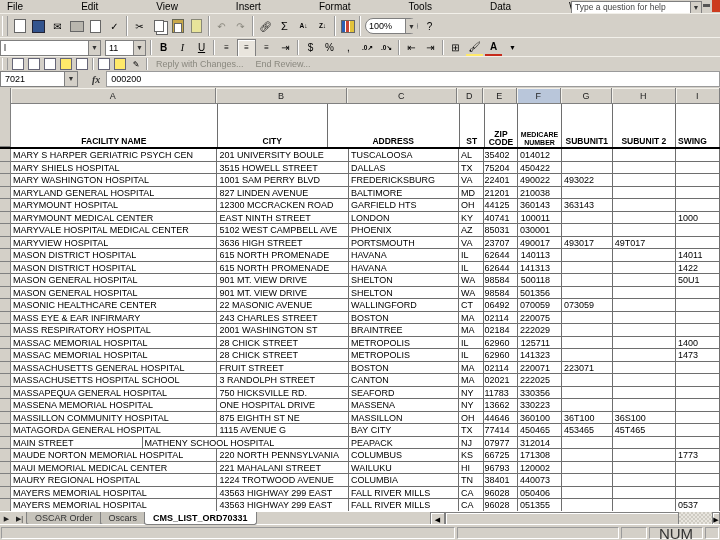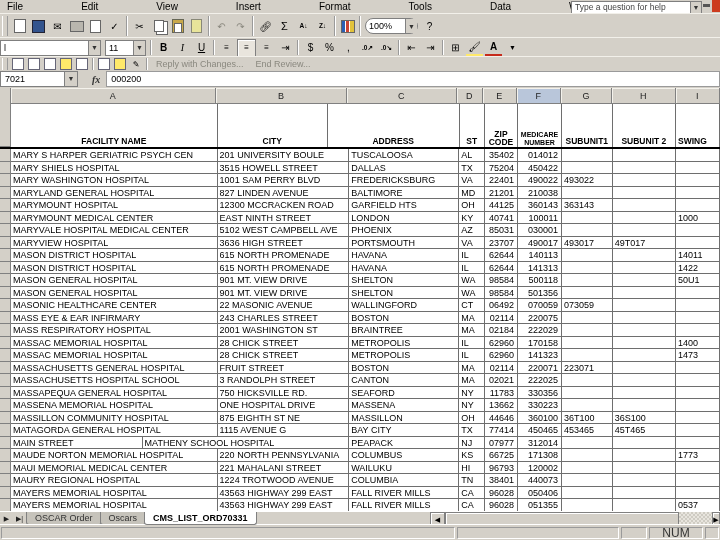--- a/index.html
+++ b/index.html
@@ -73,36 +73,36 @@
   .hrow{display:flex;height:43px;border-bottom:2px solid #000;background:#fff;}
   .rowhdr{width:10px;background:#d4d0c8;border-right:1px solid #808080;border-bottom:1px solid #808080;flex:0 0 10px;}
   .hc{display:flex;align-items:flex-end;justify-content:center;font-weight:bold;font-size:8.5px;
     border-right:1px solid #6e6e6e;padding-bottom:1px;text-align:center;white-space:nowrap;overflow:hidden;box-sizing:border-box;}
   .hc.wrap{white-space:normal;line-height:8px;}
   .hc.small{font-size:7px;line-height:7.5px;}
   .hc.left{justify-content:flex-start;padding-left:2px;}
   .r{display:flex;height:12.5px;box-sizing:border-box;}
   .dc{font-size:9px;line-height:12px;border-right:1px solid #6e6e6e;border-bottom:1px solid #6e6e6e;
     white-space:nowrap;overflow:hidden;box-sizing:border-box;padding-left:2px;}
-  .dc.ar{text-align:right;padding-right:3px;padding-left:0;}
+  .dc.ar{text-align:right;padding-right:11px;padding-left:0;}
   
   .tabbar{position:absolute;left:0;top:511px;width:720px;height:13px;background:#d4d0c8;border-top:1px solid #fff;
     display:flex;align-items:stretch;font-size:9px;text-align:center;}
   .tnav{width:13px;display:flex;align-items:center;justify-content:center;font-size:7px;color:#222;}
   .tab{padding:0 8px;border:1px solid #808080;border-top:none;background:#c6c3bb;display:flex;align-items:center;
     white-space:nowrap;border-radius:0 0 3px 3px;margin-right:-2px;color:#333;}
   .tab.active{background:#fff;font-weight:bold;color:#000;z-index:2;}
   .hscroll{position:absolute;left:430px;top:0;height:13px;width:290px;display:flex;}
   .sbtn{width:13px;height:13px;background:#d4d0c8;border:1px solid #808080;box-shadow:inset 1px 1px 0 #fff;
     font-size:7px;display:flex;align-items:center;justify-content:center;}
   .thumb{width:232px;height:13px;background:#d4d0c8;border:1px solid #808080;box-shadow:inset 1px 1px 0 #fff;}
   .track{flex:1;background:repeating-conic-gradient(#e8e5de 0 25%,#cfccc3 0 50%) 0 0/4px 4px;}
   
   .statusbar{position:absolute;left:0;top:524px;width:720px;height:16px;background:#d4d0c8;border-top:1px solid #fff;
-    display:flex;font-size:12px;}
+    display:flex;font-size:15px;}
   .pane{border:1px solid;border-color:#9a9a9a #fff #fff #9a9a9a;margin:2px 1px;display:flex;align-items:center;justify-content:center;color:#333;}
   .p1{width:452px;} .p2{width:160px;} .p3{width:24px;} .p4{width:52px;} .p5{flex:1;}
 </style>
 </head>
 <body>
 
 <div class="screen">
 
   <div class="menubar">
     <span id="menu-items" style="display: flex; gap: 44px;">
@@ -509,21 +509,21 @@
           <div class="dc w7"></div>
           <div class="dc w8"></div>
         </div>
         <div class="r">
           <div class="rowhdr"></div>
           <div class="dc w0">MASSAC MEMORIAL HOSPITAL</div>
           <div class="dc w1">28 CHICK STREET</div>
           <div class="dc w2">METROPOLIS</div>
           <div class="dc w3">IL</div>
           <div class="dc w4 ar">62960</div>
-          <div class="dc w5 ar">170158</div>
+          <div class="dc w5 ar">125711</div>
           <div class="dc w6"></div>
           <div class="dc w7"></div>
           <div class="dc w8">1400</div>
         </div>
         <div class="r">
           <div class="rowhdr"></div>
           <div class="dc w0">MASSAC MEMORIAL HOSPITAL</div>
           <div class="dc w1">28 CHICK STREET</div>
           <div class="dc w2">METROPOLIS</div>
           <div class="dc w3">IL</div>

